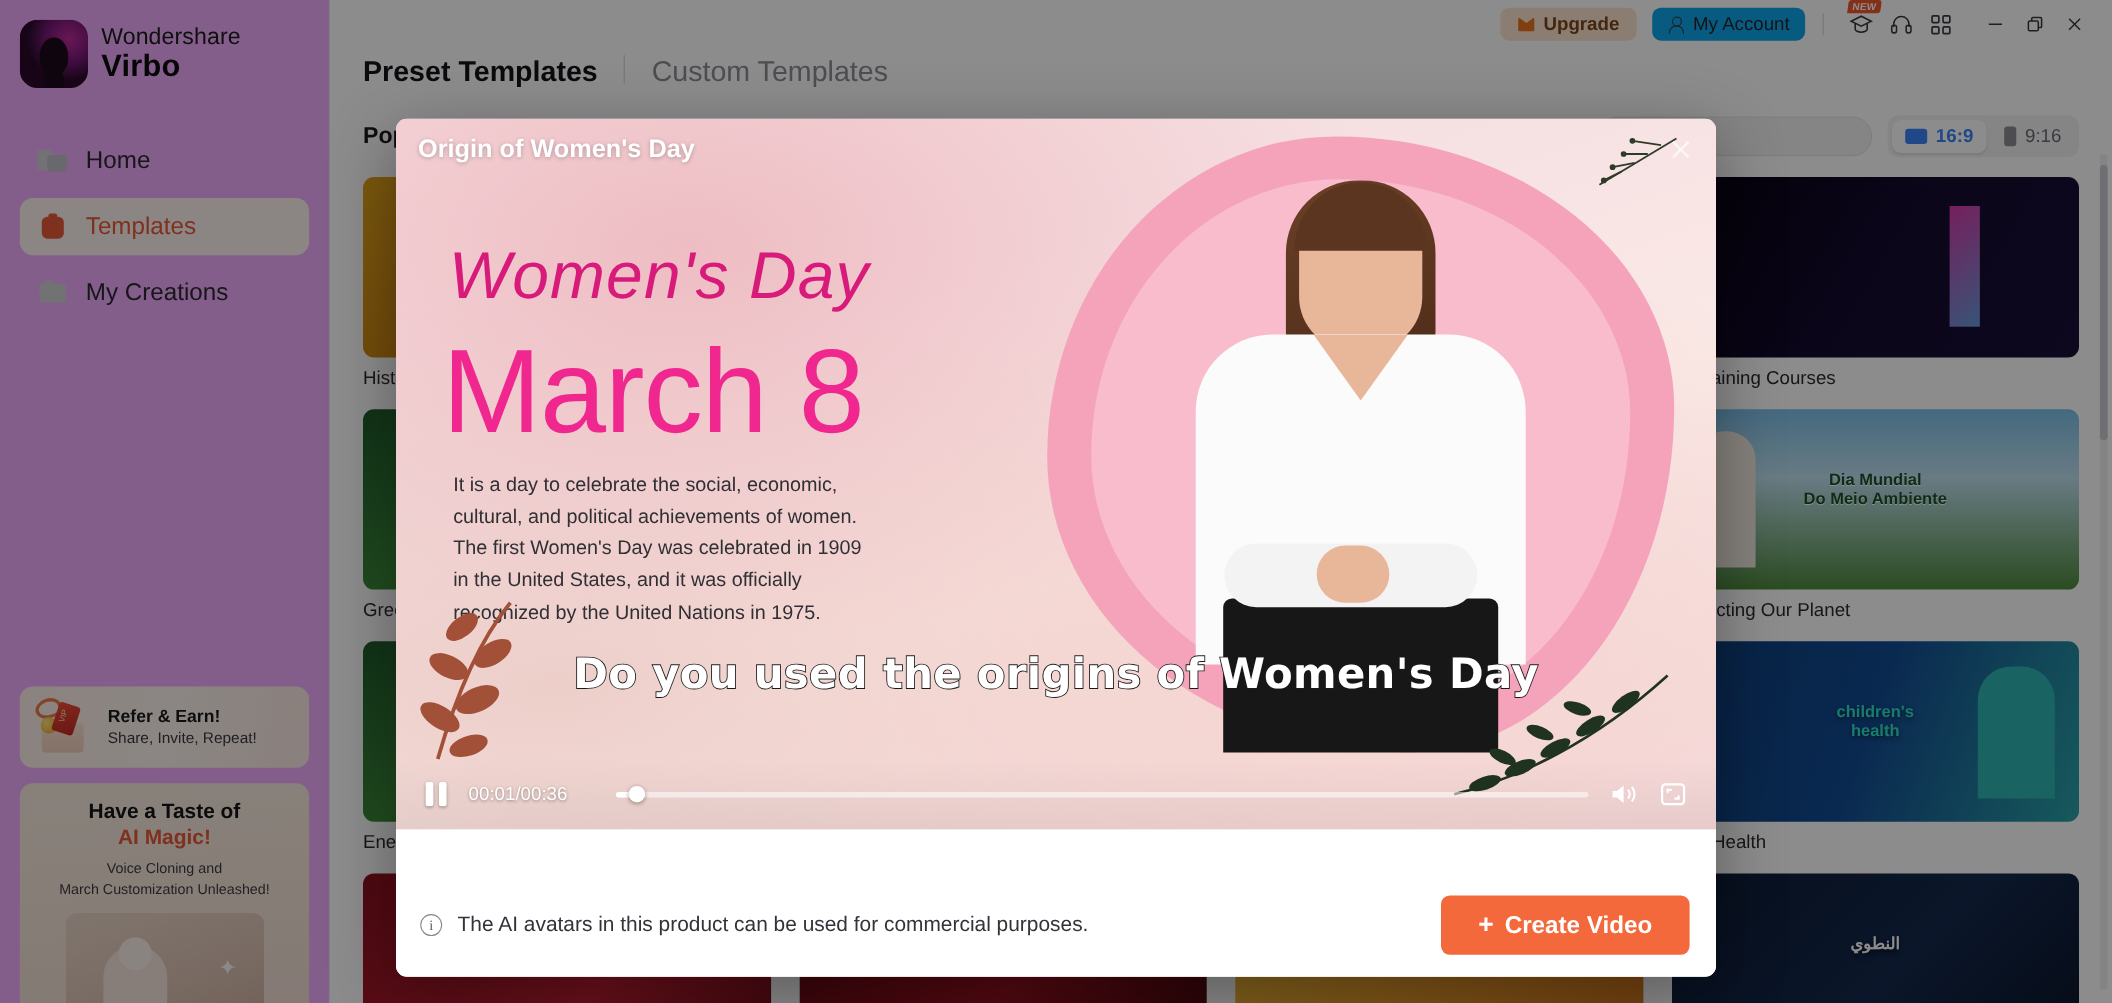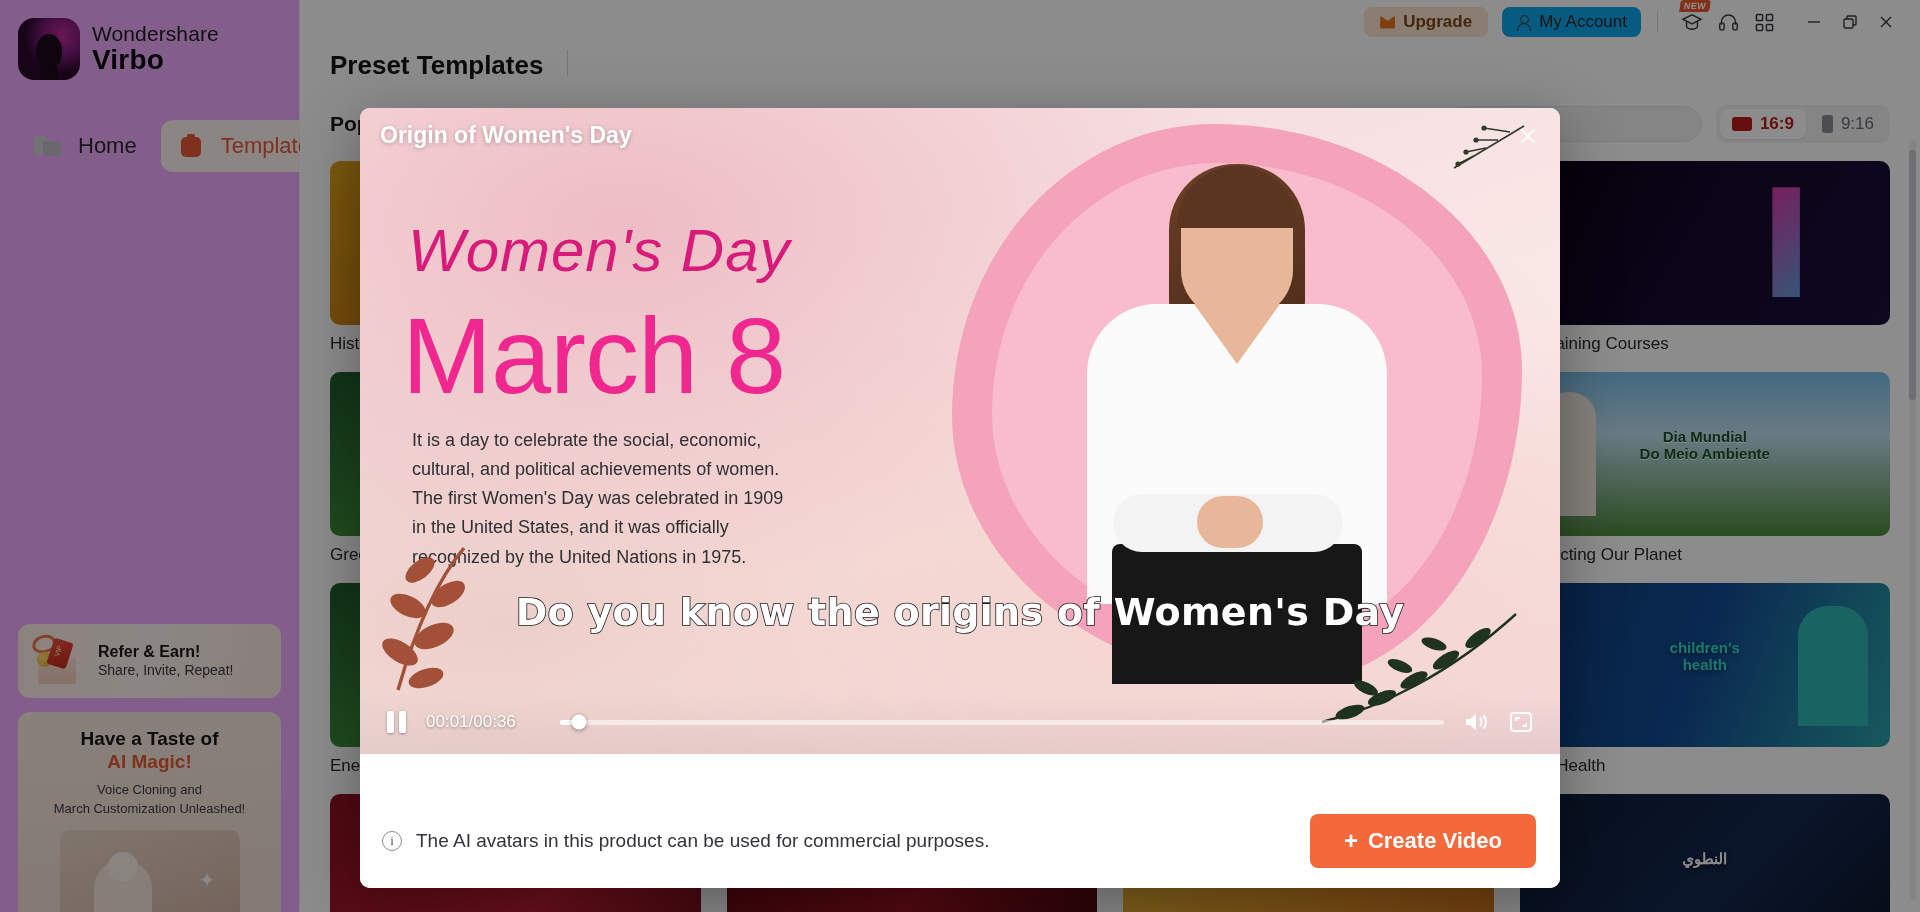--- a/index.html
+++ b/index.html
@@ -49,21 +49,21 @@
     width: 26px; height: 34px;
     transform: translateX(-50%);
     border-radius: 50% 50% 44% 44%;
     background: #1a0a1a;
     box-shadow: 0 22px 0 -4px #1a0a1a;
   }
   .brand-text { line-height: 1.05; }
   .brand-top { font-size: 21px; color: #1c1c1e; letter-spacing: .1px; }
   .brand-bottom { font-size: 28px; font-weight: bold; color: #0c0c0e; letter-spacing: .2px; }
 
-  .nav { margin-top: 40px; padding: 0 18px; display: flex; gap: 8px; }
+  .nav { margin-top: 40px; padding: 0 18px; display: flex; flex-direction: column; gap: 8px; }
   .nav-item {
     display: flex; align-items: center; gap: 16px;
     height: 52px; padding: 0 16px;
     border-radius: 12px;
     font-size: 22px; color: #2b2b30;
     cursor: pointer;
   }
   .nav-item.active { background: #fdf2ee; color: #e8593a; }
   .nav-ico { width: 28px; height: 26px; flex: none; position: relative; }
   .ico-home::before {
@@ -196,21 +196,21 @@
   }
   .ratio-group {
     display: flex; align-items: center; gap: 4px;
     background: #f2f2f5; border-radius: 10px; padding: 4px;
   }
   .ratio-btn {
     display: flex; align-items: center; gap: 8px;
     height: 30px; padding: 0 12px; border-radius: 8px;
     font-size: 17px; color: #6a6a73; cursor: pointer;
   }
-  .ratio-btn.active { background: #ffffff; color: #b91c1c; font-weight: bold; box-shadow: 0 1px 2px rgba(0,0,0,.08); }
+  .ratio-btn.active { background: #ffffff; color: #3b82f6; font-weight: bold; box-shadow: 0 1px 2px rgba(0,0,0,.08); }
   .ratio-ico-h { width: 20px; height: 14px; border-radius: 3px; background: currentColor; }
   .ratio-ico-v { width: 11px; height: 18px; border-radius: 3px; background: currentColor; opacity: .75; }
 
   .grid {
     display: grid;
     grid-template-columns: repeat(4, 1fr);
     gap: 18px 26px;
     padding: 18px 30px 0 30px;
   }
   .card { cursor: pointer; }
@@ -558,20 +558,21 @@
         <div class="magic-art">
           <span class="magic-star">✦</span>
         </div>
       </div>
     </div>
 
     <div class="main">
       <div class="tabs">
         <div class="tab active">Preset Templates</div>
         <div class="tab-sep"></div>
+        <div class="tab inactive">Custom Templates</div>
       </div>
 
       <div class="section-row">
         <div class="section-title">Popular</div>
         <div class="section-right">
           <div class="search-box"></div>
           <div class="ratio-group">
             <div class="ratio-btn active">
               <span class="ratio-ico-h"></span>
               <span>16:9</span>
@@ -785,21 +786,21 @@
           <ellipse cx="62" cy="94" rx="15" ry="6" transform="rotate(-22 62 94)"></ellipse>
           <ellipse cx="94" cy="76" rx="15" ry="6" transform="rotate(-28 94 76)"></ellipse>
           <ellipse cx="126" cy="56" rx="15" ry="6" transform="rotate(-32 126 56)"></ellipse>
           <ellipse cx="158" cy="34" rx="15" ry="6" transform="rotate(-36 158 34)"></ellipse>
           <ellipse cx="46" cy="84" rx="13" ry="5.5" transform="rotate(26 46 84)"></ellipse>
           <ellipse cx="80" cy="62" rx="13" ry="5.5" transform="rotate(22 80 62)"></ellipse>
           <ellipse cx="114" cy="40" rx="13" ry="5.5" transform="rotate(18 114 40)"></ellipse>
         </g>
       </svg>
 
-      <div class="caption">Do you know the origins of Women's Day</div>
+      <div class="caption">Do you used the origins of Women's Day</div>
 
       <div class="controls">
         <div class="play-btn"></div>
         <div class="time">00:01/00:36</div>
         <div class="progress">
           <div class="progress-fill" style="width: 2.2%;"></div>
           <div class="progress-knob" style="left: 2.2%;"></div>
         </div>
         <svg class="ctrl-ico" viewBox="0 0 30 28" fill="none" stroke="#fff" stroke-width="2">
           <path d="M6 11 h4 l6-5 v16 l-6-5 H6 Z" fill="#fff" stroke="none"></path>

